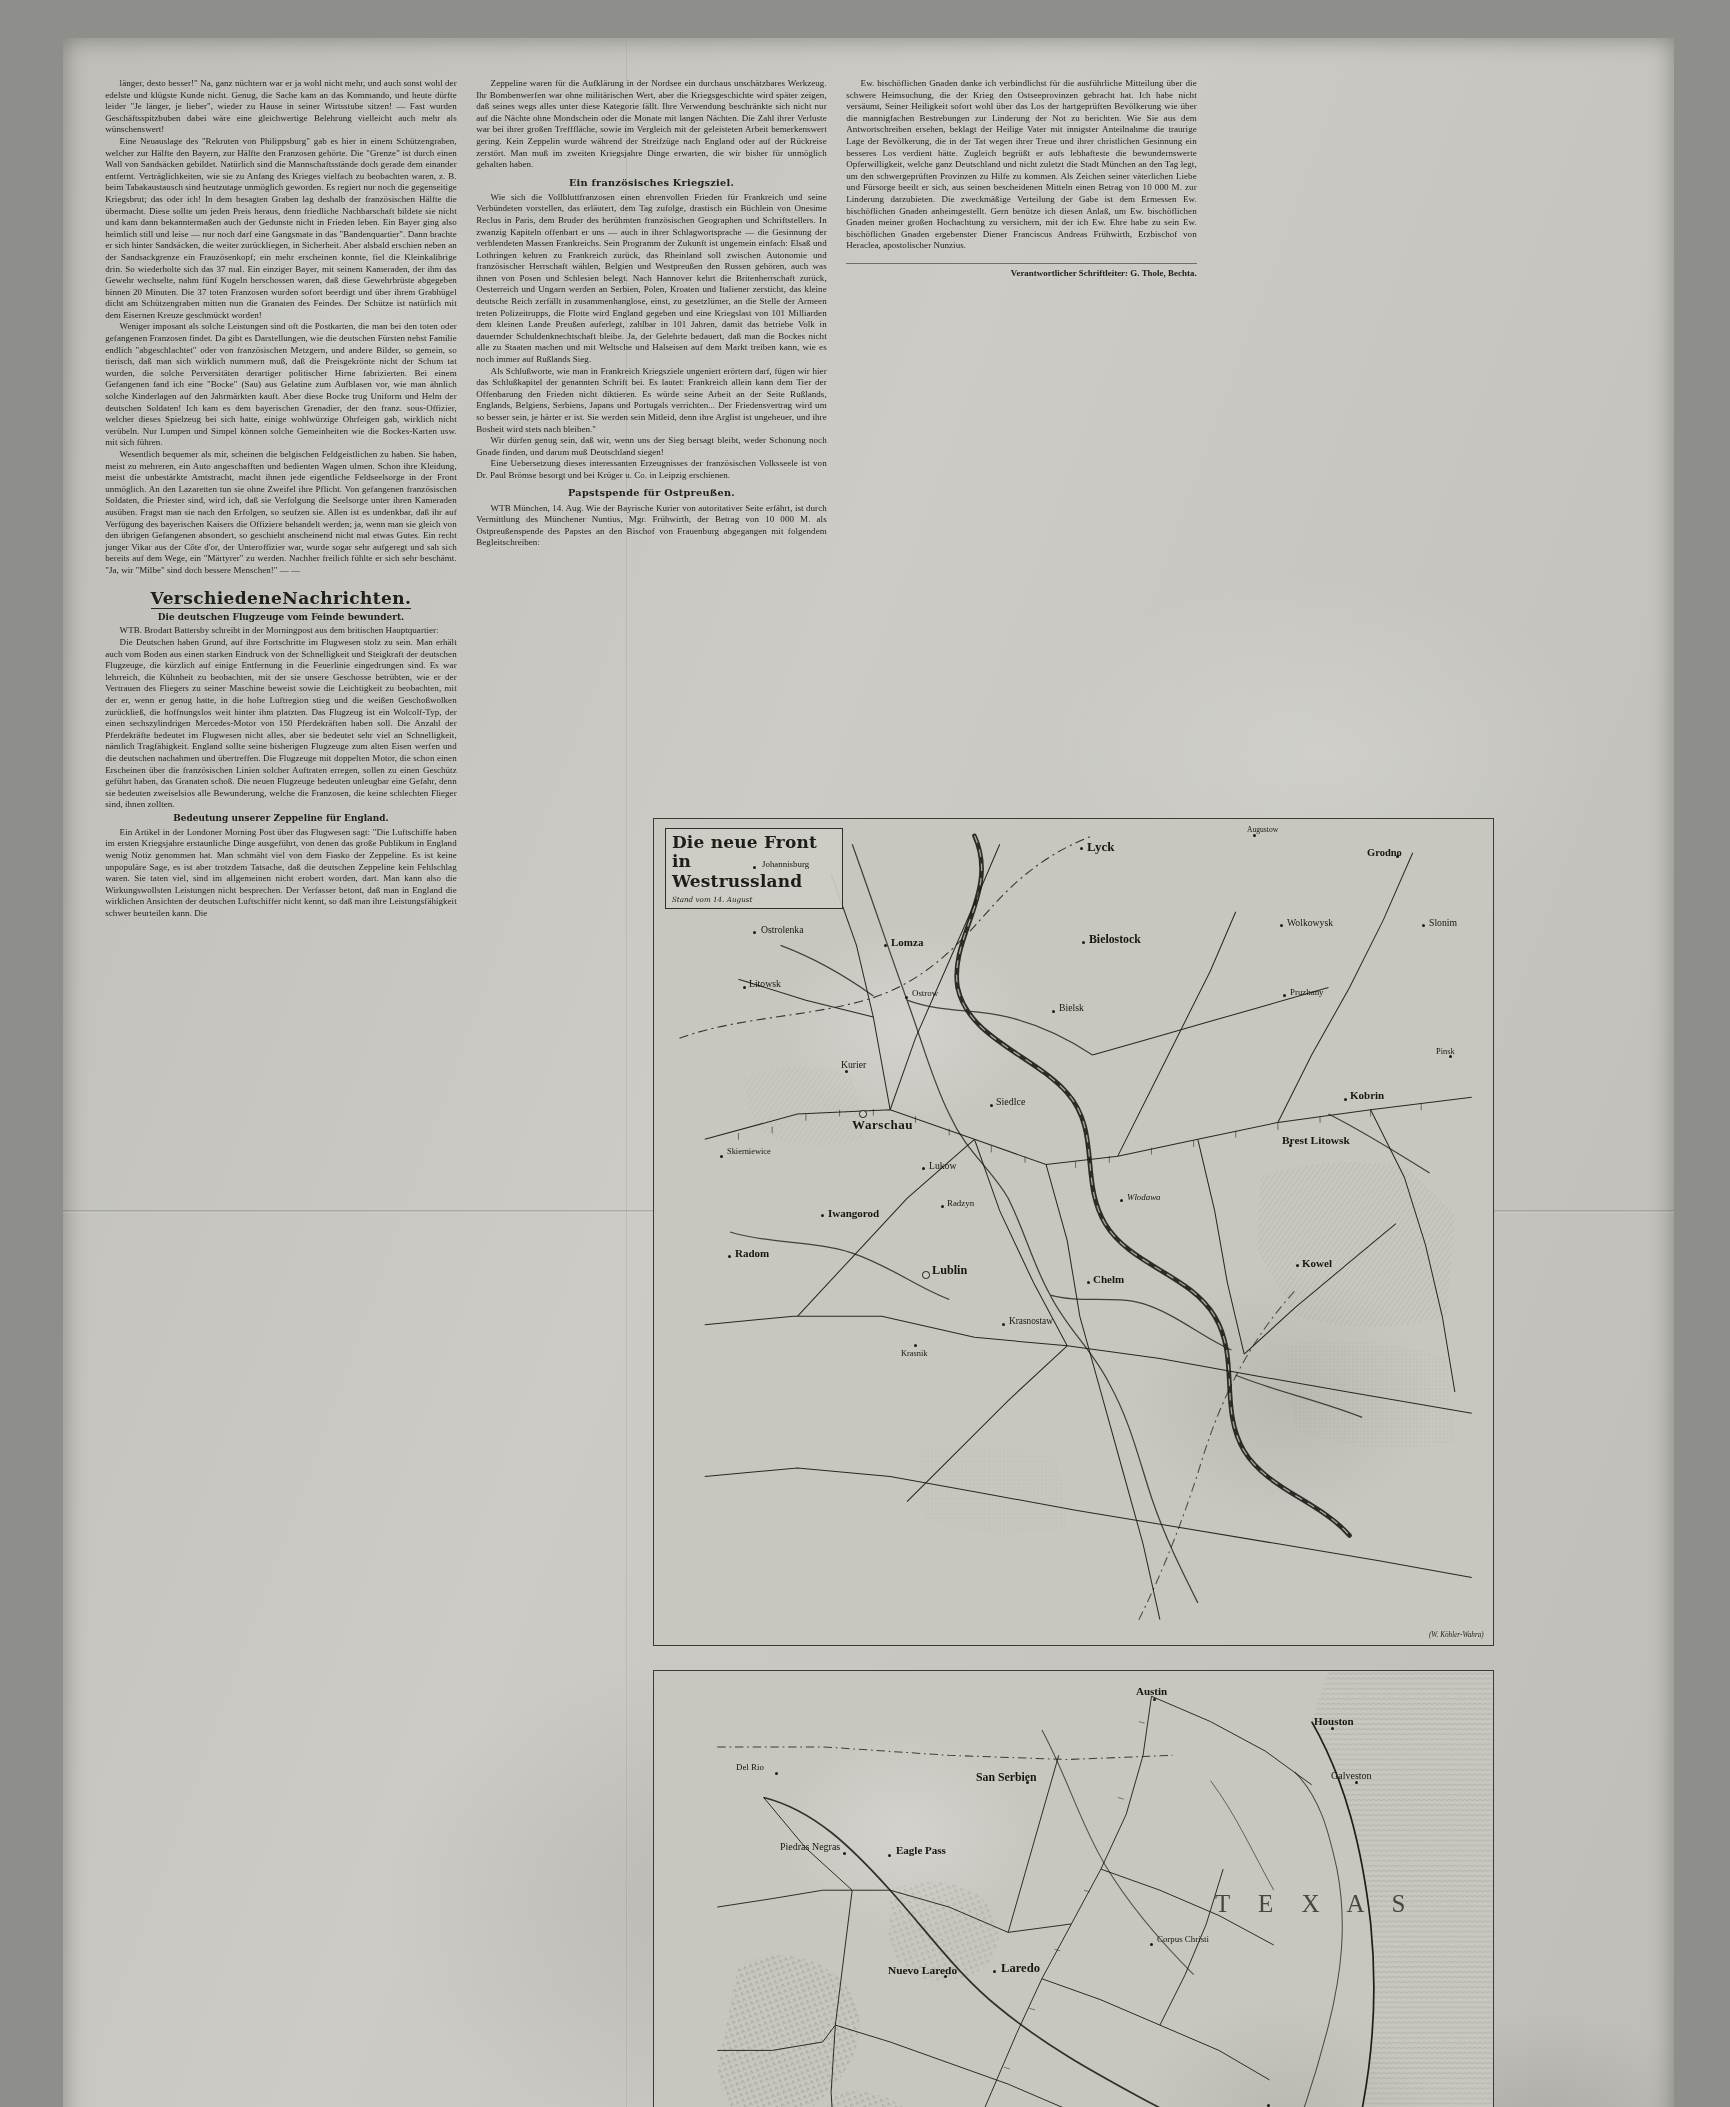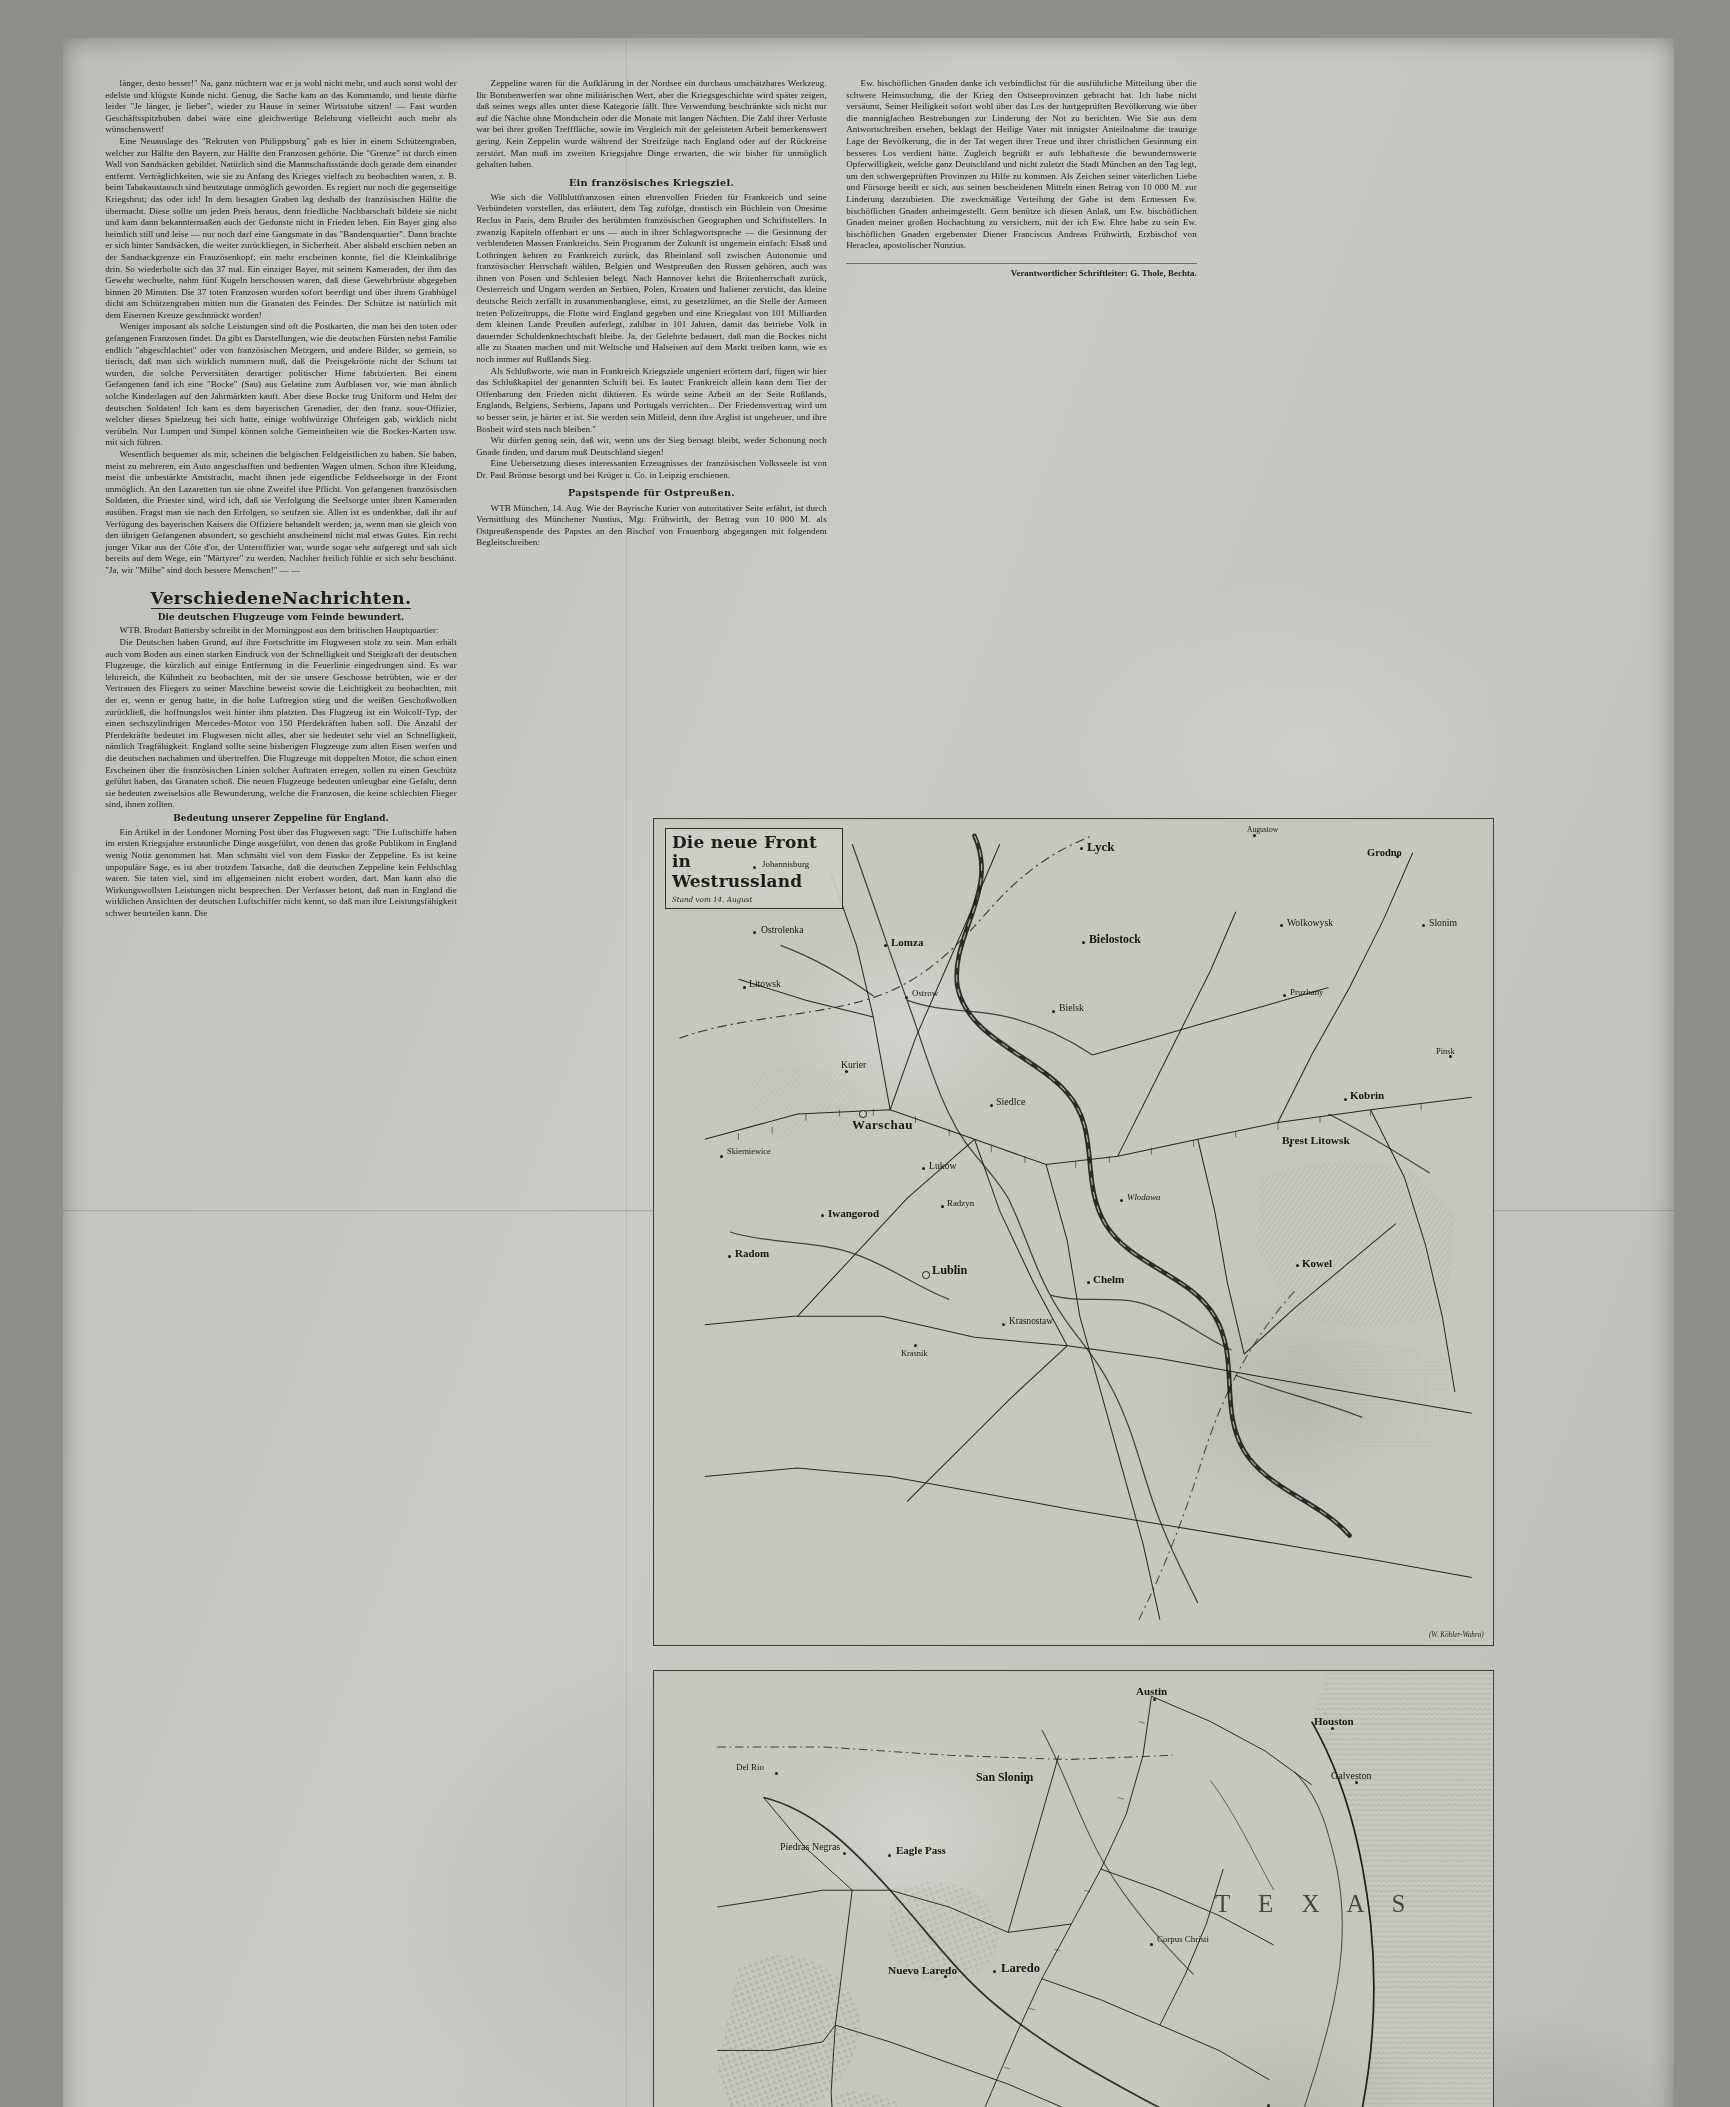--- a/index.html
+++ b/index.html
@@ -369,21 +369,21 @@
       <div class="dot" style="left:499px;top:27px;"></div>
       <div class="maplabel city" style="left:482px;top:14.3px;font-size:11px;">Austin</div>
 
       <div class="dot" style="left:677px;top:56px;"></div>
       <div class="maplabel city" style="left:660px;top:44px;font-size:11px;">Houston</div>
 
       <div class="dot" style="left:701px;top:110px;"></div>
       <div class="maplabel" style="left:677px;top:99px;font-size:10px;">Galveston</div>
 
       <div class="dot" style="left:372px;top:110px;"></div>
-      <div class="maplabel city" style="left:322px;top:99px;font-size:11.8px;">San Slonim</div>
+      <div class="maplabel city" style="left:322px;top:99px;font-size:11.8px;">San Serbien</div>
 
       <div class="dot" style="left:234px;top:183px;"></div>
       <div class="maplabel city" style="left:242px;top:173px;font-size:11px;">Eagle Pass</div>
 
       <div class="dot" style="left:339px;top:299px;"></div>
       <div class="maplabel city" style="left:347px;top:290px;font-size:12.6px;">Laredo</div>
 
       <div class="dot" style="left:290px;top:304px;"></div>
       <div class="maplabel city" style="left:234px;top:293px;font-size:11.4px;">Nuevo Laredo</div>
 

